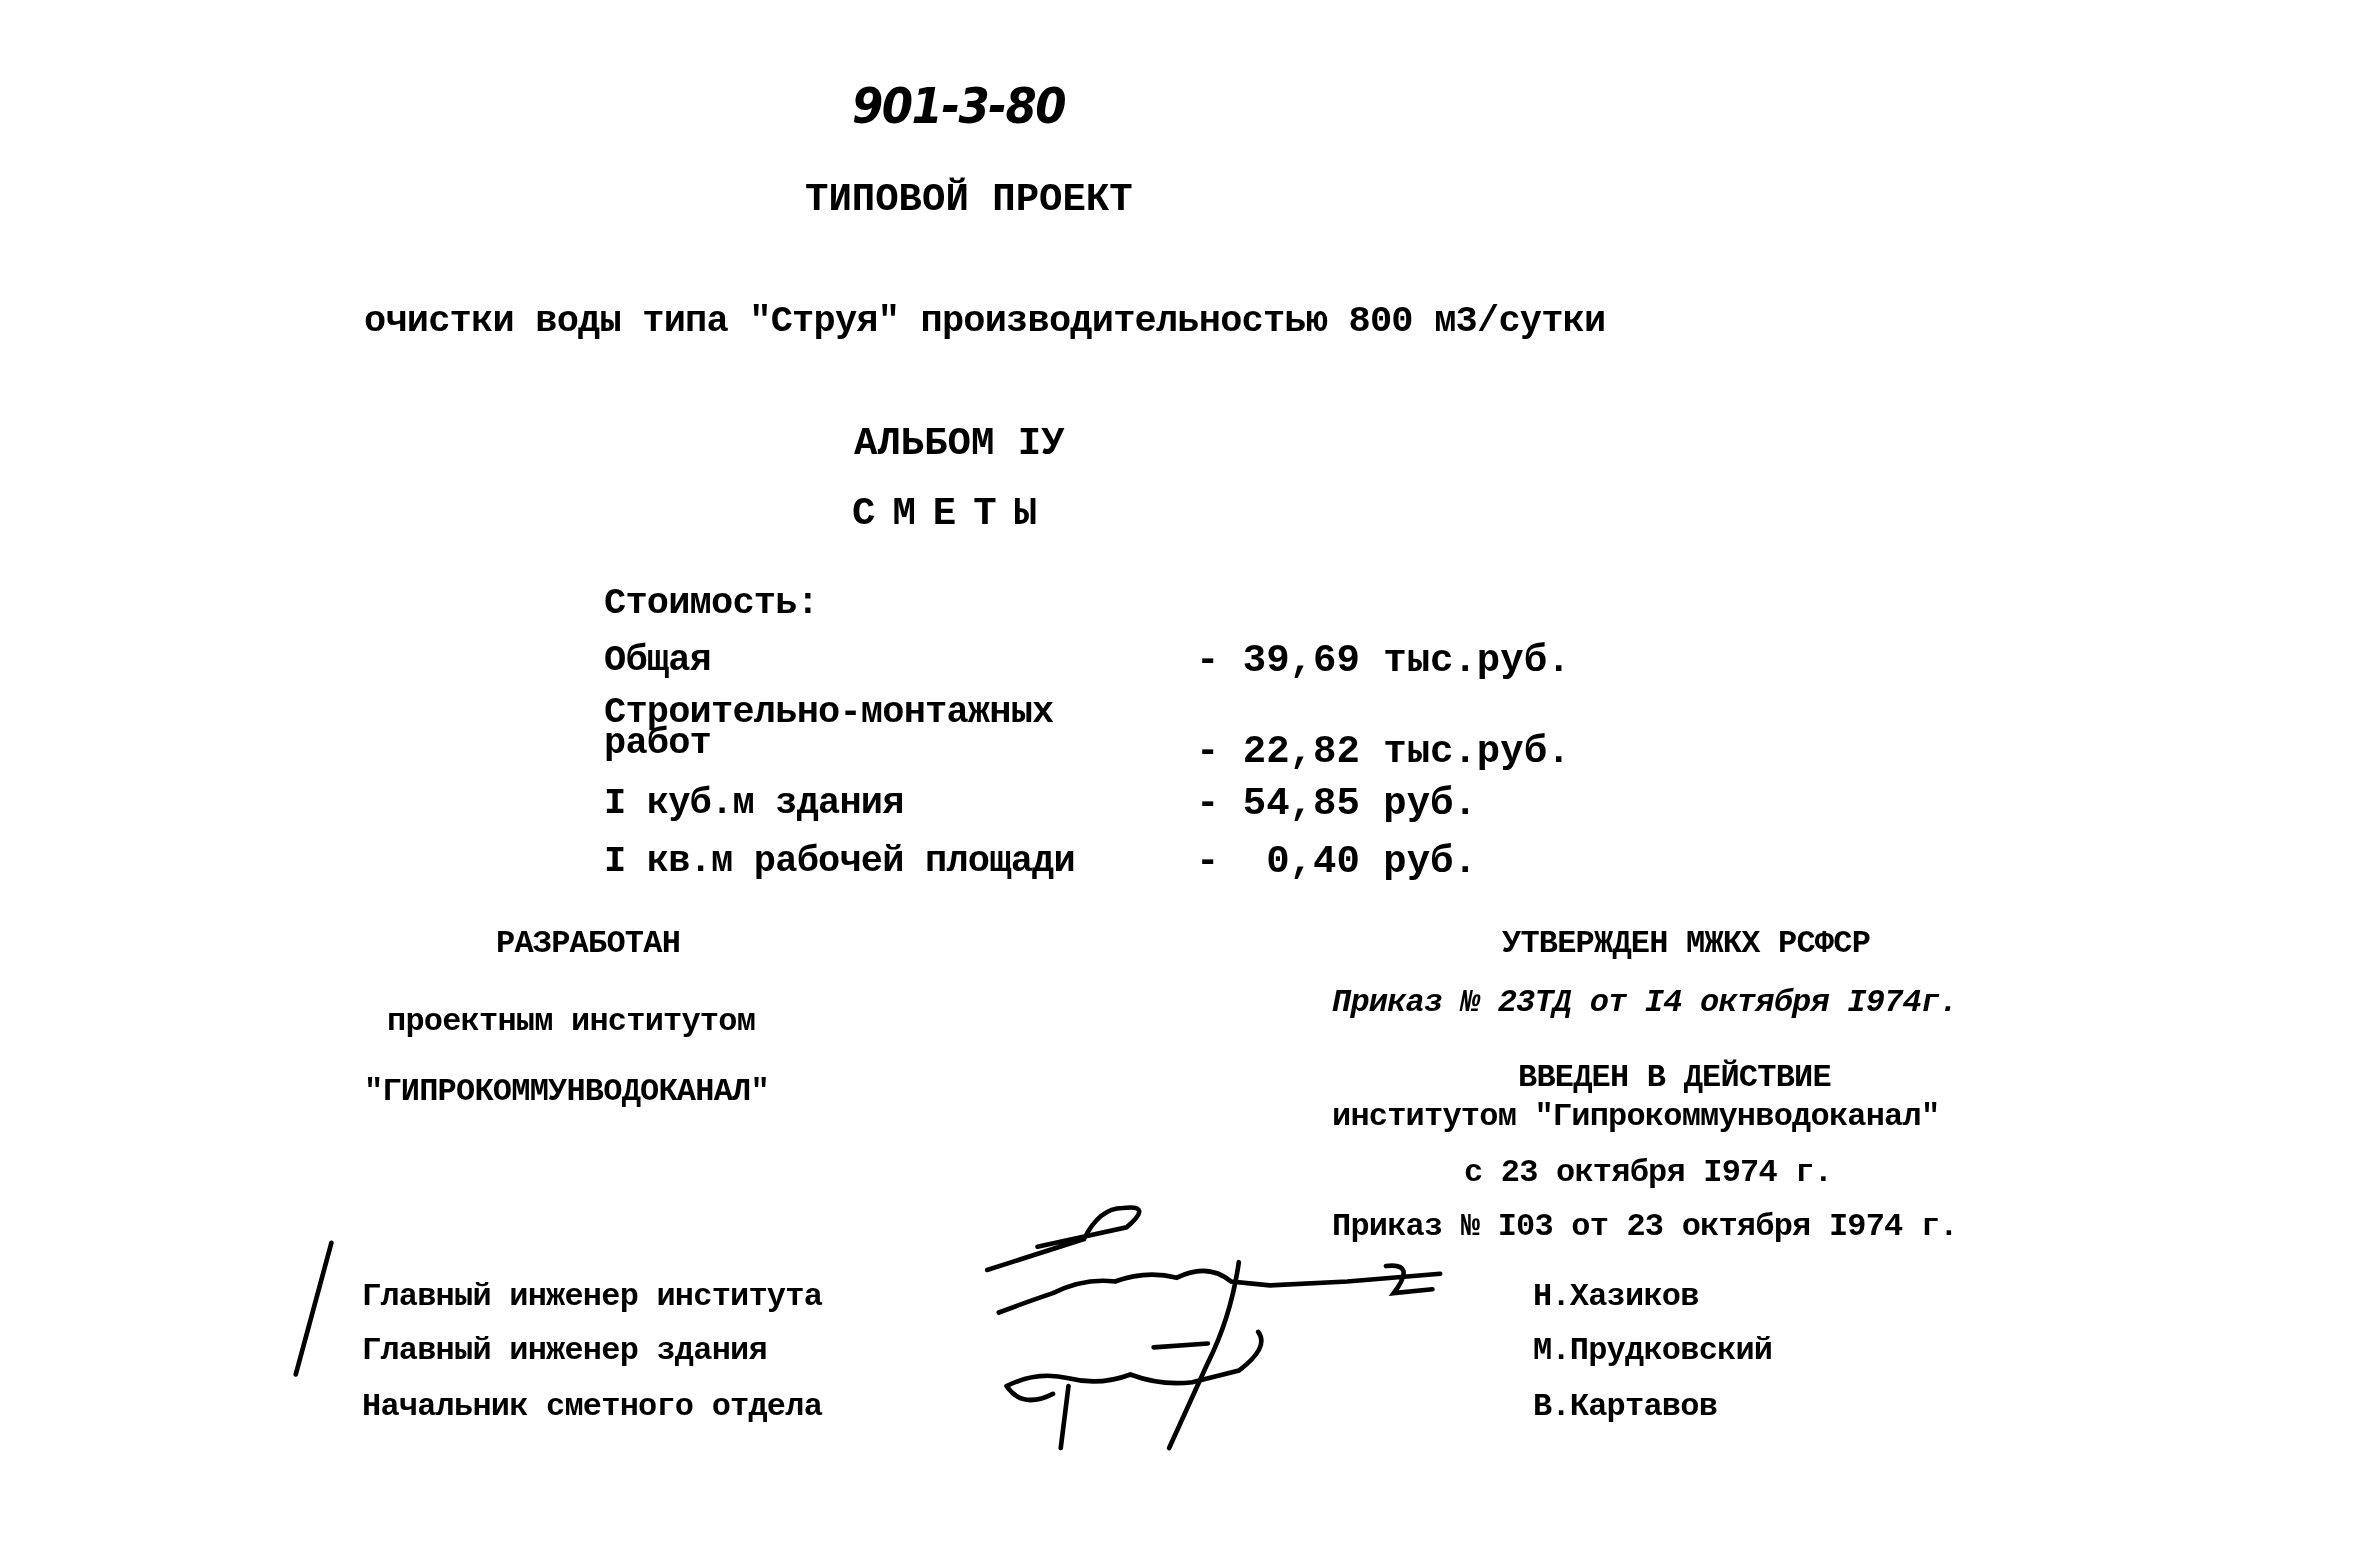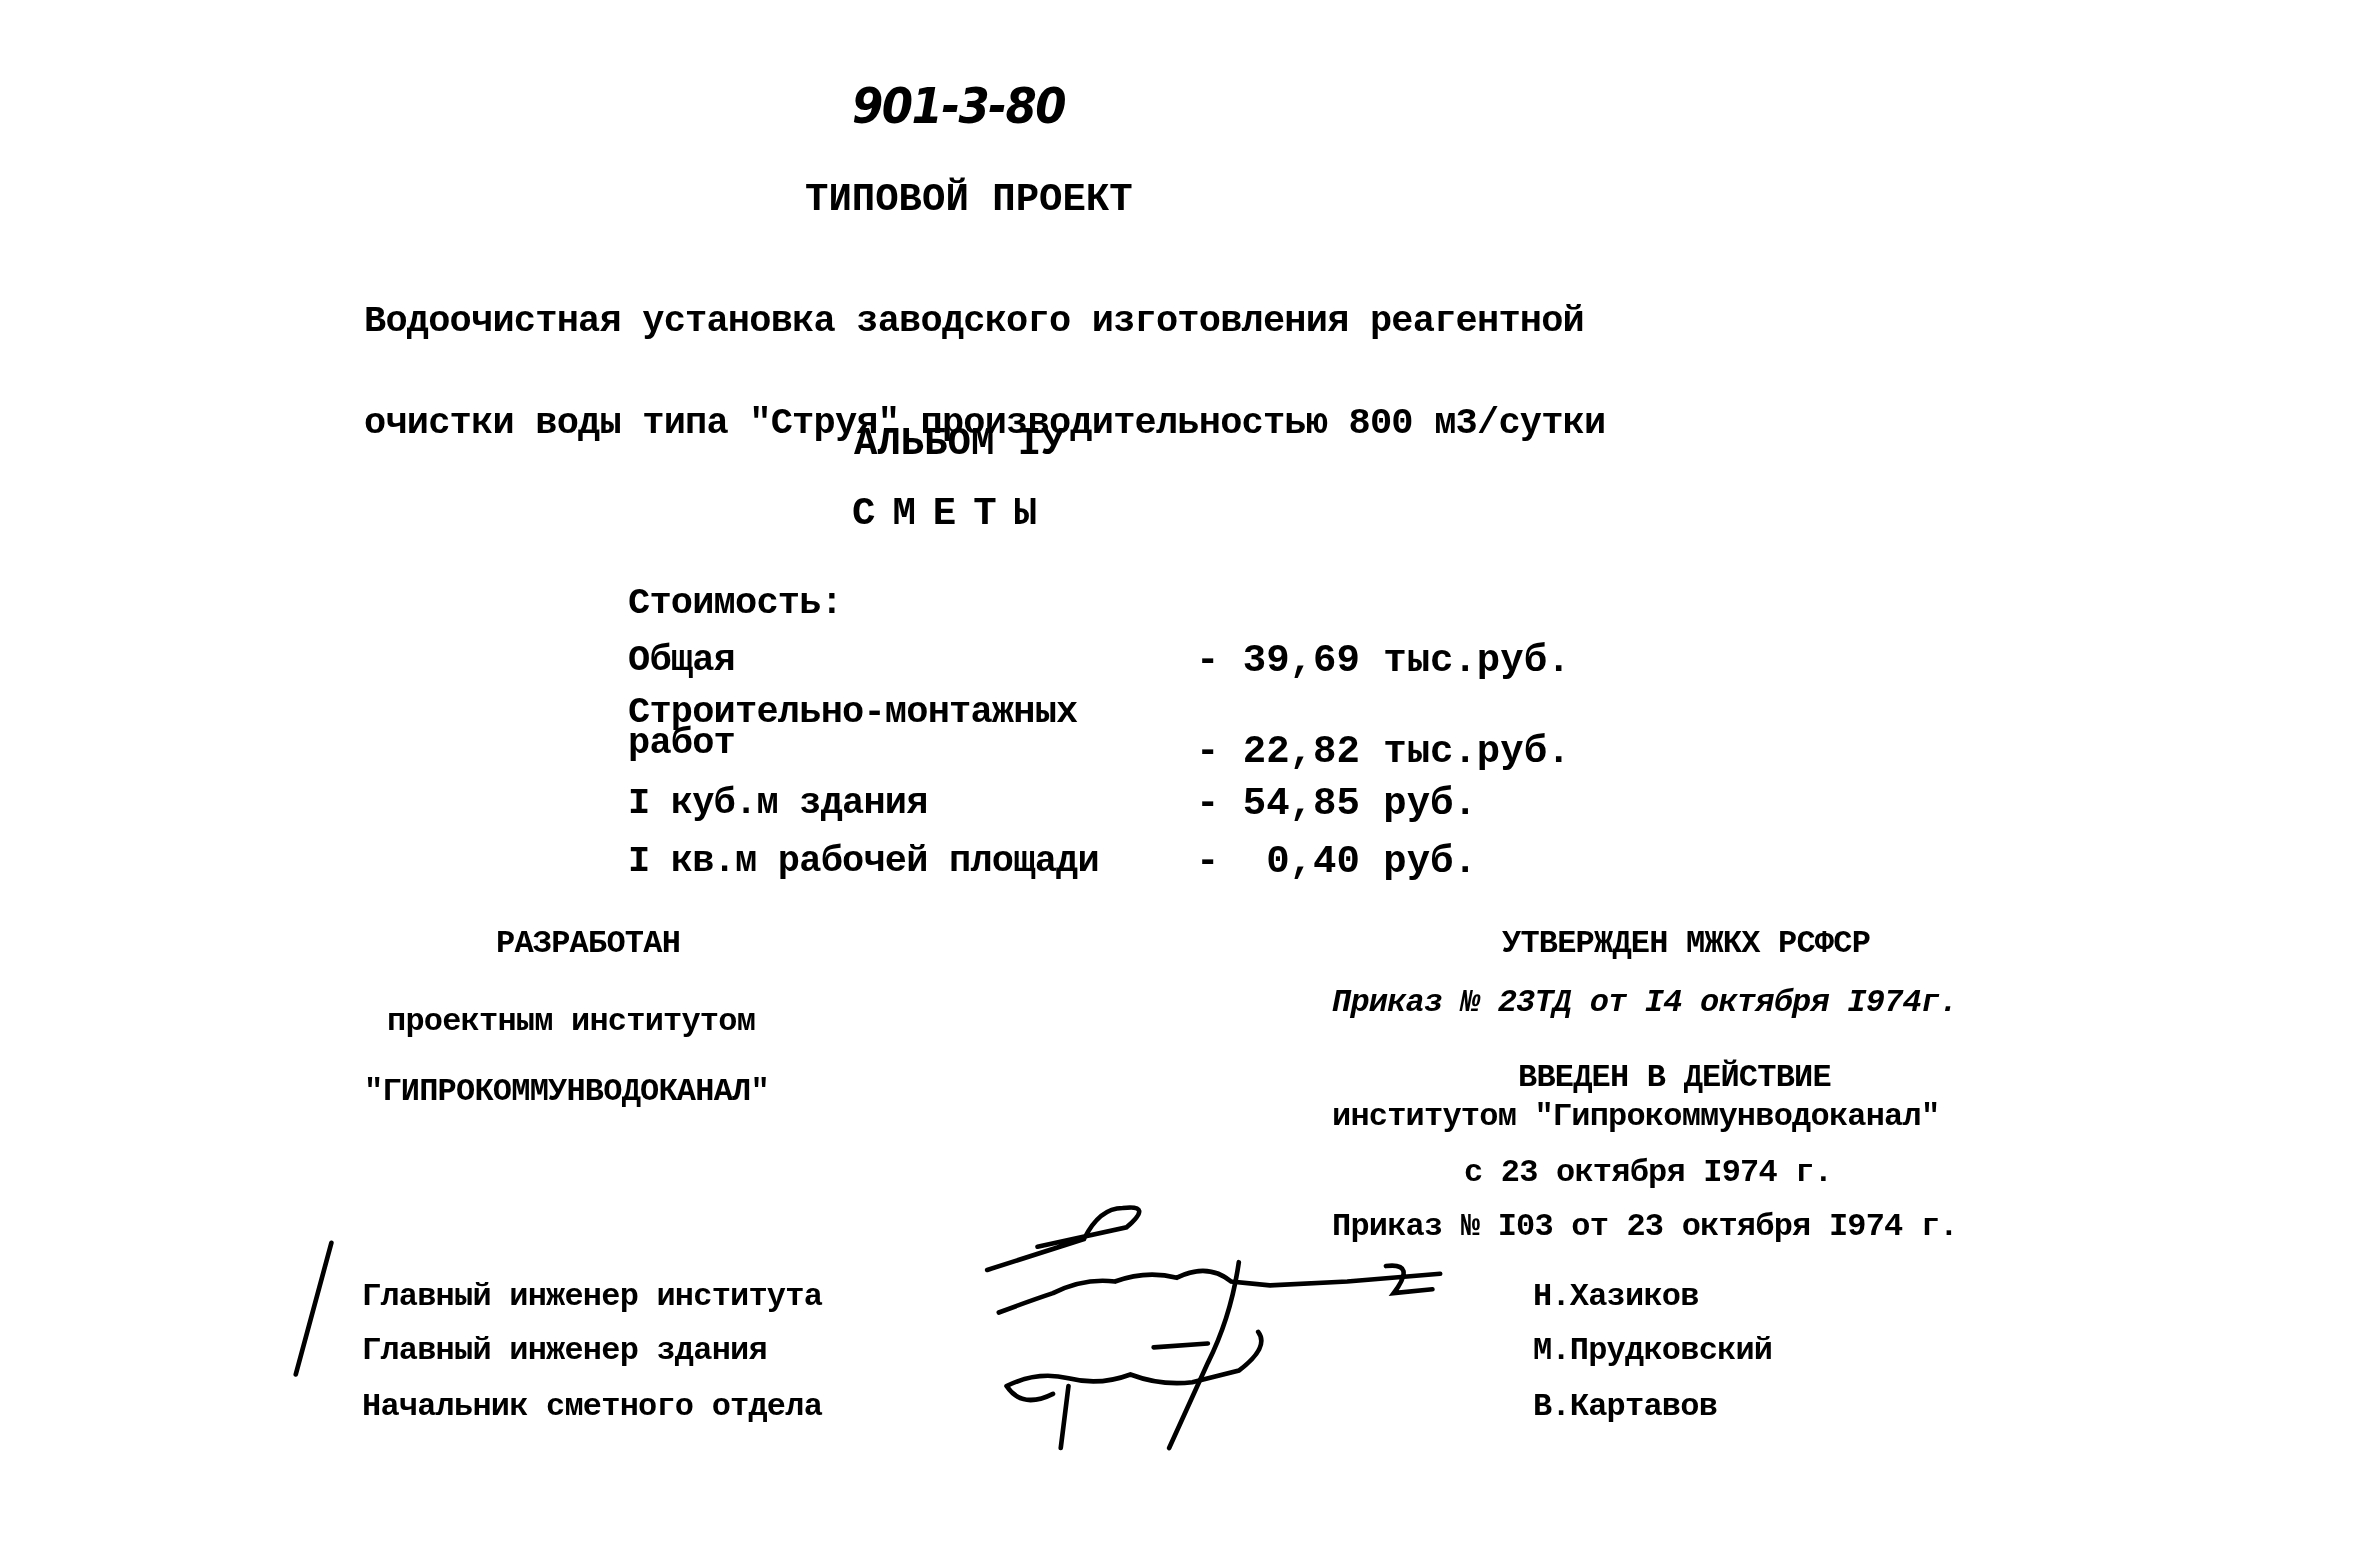--- a/index.html
+++ b/index.html
@@ -6,35 +6,34 @@
   body { width:2377px; height:1555px; position:relative; overflow:hidden;
          font-family:"Liberation Mono","DejaVu Sans Mono",monospace; color:#000; font-weight:bold; }
   .abs { position:absolute; white-space:pre; }
   .code { left:852px; top:77px; font-size:50px; font-family:"DejaVu Sans Condensed","DejaVu Sans",sans-serif; letter-spacing:-1.5px; font-style:italic; }
   .heading { font-size:39px;text-align:right; }
   .title-line { font-size:37px; letter-spacing:-0.8px; line-height:34px; }
   .t1 { left:805px; top:178px; }
   .desc { left:364px; top:236px; }
   .album { left:854px; top:422px; }
   .smety { left:852px; top:492px; letter-spacing:17px; }
-  .cost { font-size:37px; letter-spacing:-0.8px;margin-left:24px; }
+  .cost { font-size:37px; letter-spacing:-0.8px; }
   .v { font-size:39px; }
   .small { font-size:32px; letter-spacing:-0.8px; }
   svg.sig { position:absolute; left:0; top:0; }
 </style>
 </head>
 <body>
 
 <div>
 
   <div class="abs code">901-3-80</div>
   <div class="abs heading t1">ТИПОВОЙ ПРОЕКТ</div>
 
   <div class="abs title-line desc">
-    <div>Водоочистная установка заводского изготовления реагентной</div>
     <div>очистки воды типа "Струя" производительностью 800 м3/сутки</div>
   </div>
 
   <div class="abs heading album">АЛЬБОМ IУ</div>
   <div class="abs heading smety">СМЕТЫ</div>
 
   <div class="abs cost" style="left:604px; top:582px;">Стоимость:</div>
 
   <div class="abs cost" style="left:604px; top:639px;">Общая</div>
   <div class="abs v" style="left:1196px; top:639px;">- 39,69 тыс.руб.</div>

